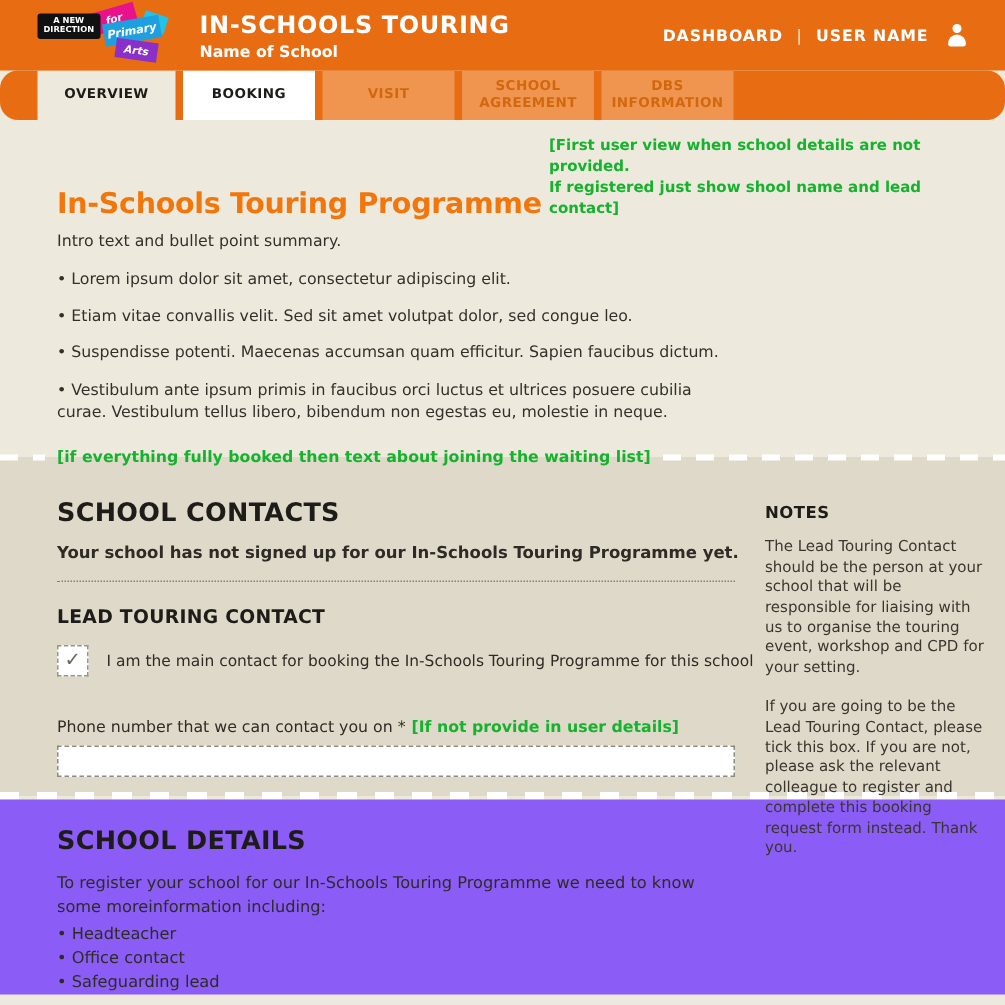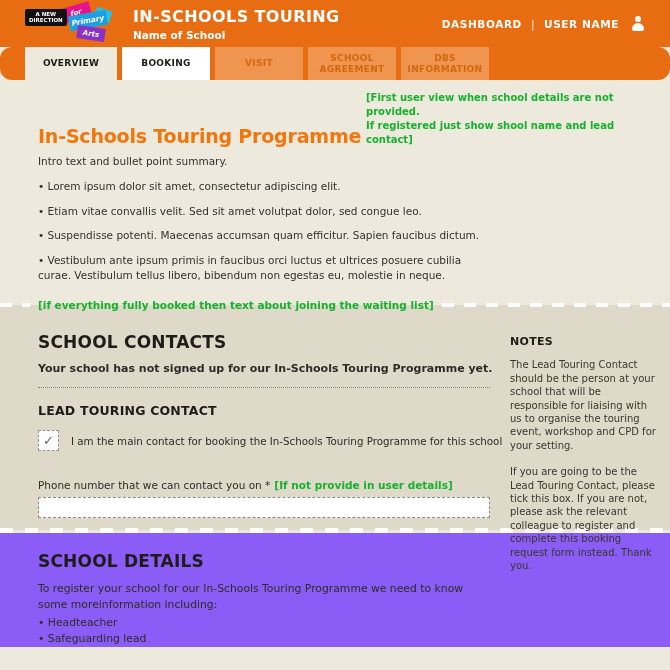--- a/index.html
+++ b/index.html
@@ -167,18 +167,19 @@
         <p>If you are going to be the Lead Touring Contact, please tick this box. If you are not, please ask the relevant colleague to register and complete this booking request form instead. Thank you.</p>
       </aside>
     </section>
 
     <div class="divider-white"></div>
 
     <section class="sec-details">
       <h2>SCHOOL DETAILS</h2>
       <p class="d-intro">To register your school for our In-Schools Touring Programme we need to know some moreinformation including:</p>
       <p class="d-bullet">Headteacher</p>
+      <p class="d-bullet">Office contact</p>
       <p class="d-bullet">Safeguarding lead</p>
 
     </section>
 
   </main>
 </div>
 
 </body></html>

